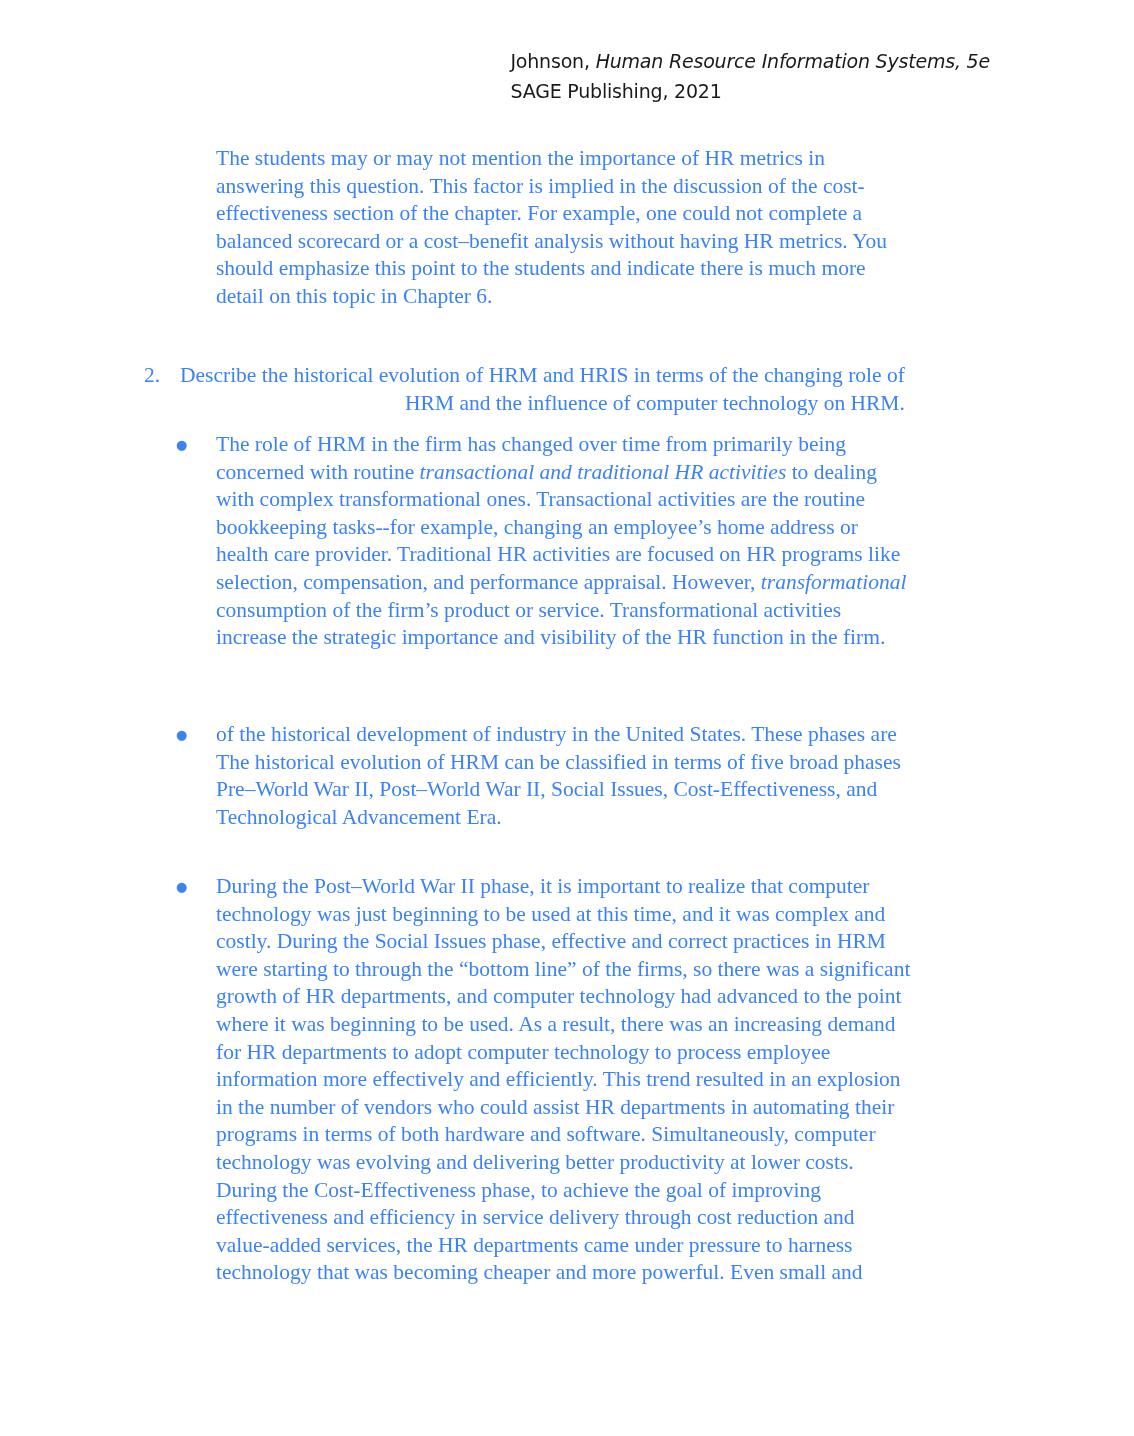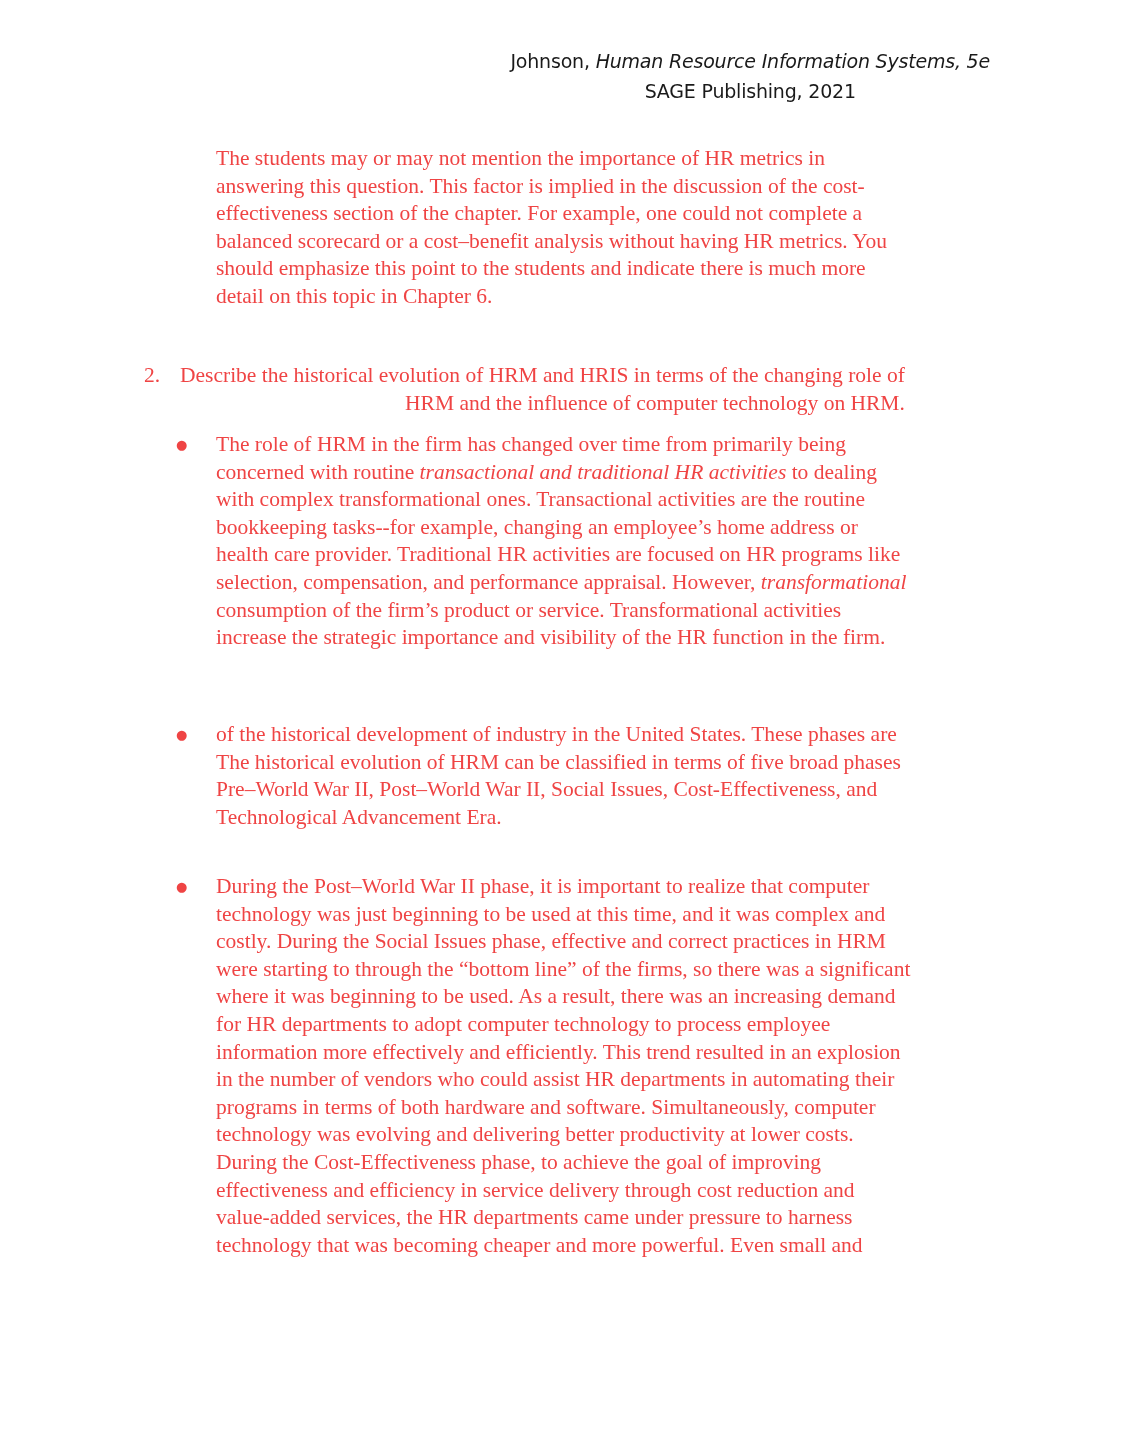--- a/index.html
+++ b/index.html
@@ -11,33 +11,33 @@
       width: 1134px;
       height: 1436px;
       position: relative;
       overflow: hidden;
       color: #000000;
     }
     .header {
       position: absolute;
       right: 144px;
       top: 46px;
-      text-align: center;
+      text-align: left;
       font-family: "DejaVu Sans", sans-serif;
       font-size: 19px;
       line-height: 30px;
       color: #1a1a1a;
       letter-spacing: -0.2px;
     }
     .header .line { display: block; white-space: nowrap; }
     .body-text {
       font-family: "Liberation Serif", serif;
       font-size: 21.5px;
       line-height: 27.6px;
-      color: #ef4444;
+      color: #3b82f6;
     }
     .line { display: block; white-space: nowrap; }
     .para-intro {
       position: absolute;
       left: 216px;
       top: 145px;
     }
     .question {
       position: absolute;
       left: 144px;
@@ -125,20 +125,21 @@
     </div>
 </div>
 
 <div class="bullet body-text" id="bullet-3">
   <span class="dot">●</span>
   <div class="btext">
       <span class="line"><span>During the Post–World War II phase, it is important to realize that computer</span></span>
       <span class="line"><span>technology was just beginning to be used at this time, and it was complex and</span></span>
       <span class="line"><span>costly. During the Social Issues phase, effective and correct practices in HRM</span></span>
       <span class="line"><span>were starting to through the “bottom line” of the firms, so there was a significant</span></span>
+      <span class="line"><span>growth of HR departments, and computer technology had advanced to the point</span></span>
       <span class="line"><span>where it was beginning to be used. As a result, there was an increasing demand</span></span>
       <span class="line"><span>for HR departments to adopt computer technology to process employee</span></span>
       <span class="line"><span>information more effectively and efficiently. This trend resulted in an explosion</span></span>
       <span class="line"><span>in the number of vendors who could assist HR departments in automating their</span></span>
       <span class="line"><span>programs in terms of both hardware and software. Simultaneously, computer</span></span>
       <span class="line"><span>technology was evolving and delivering better productivity at lower costs.</span></span>
       <span class="line"><span>During the Cost-Effectiveness phase, to achieve the goal of improving</span></span>
       <span class="line"><span>effectiveness and efficiency in service delivery through cost reduction and</span></span>
       <span class="line"><span>value-added services, the HR departments came under pressure to harness</span></span>
       <span class="line"><span>technology that was becoming cheaper and more powerful. Even small and</span></span>

